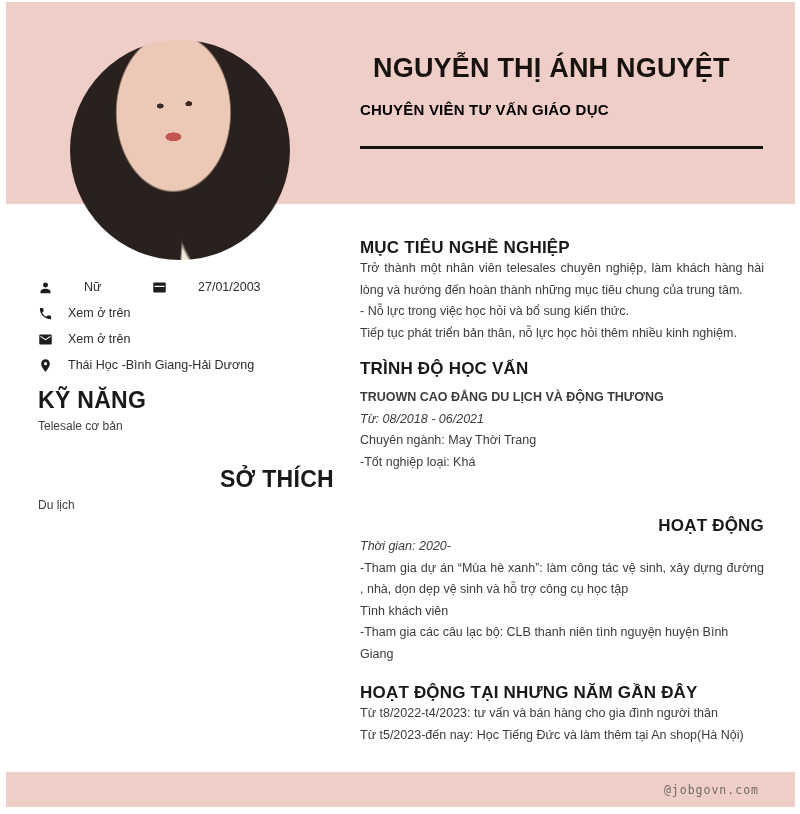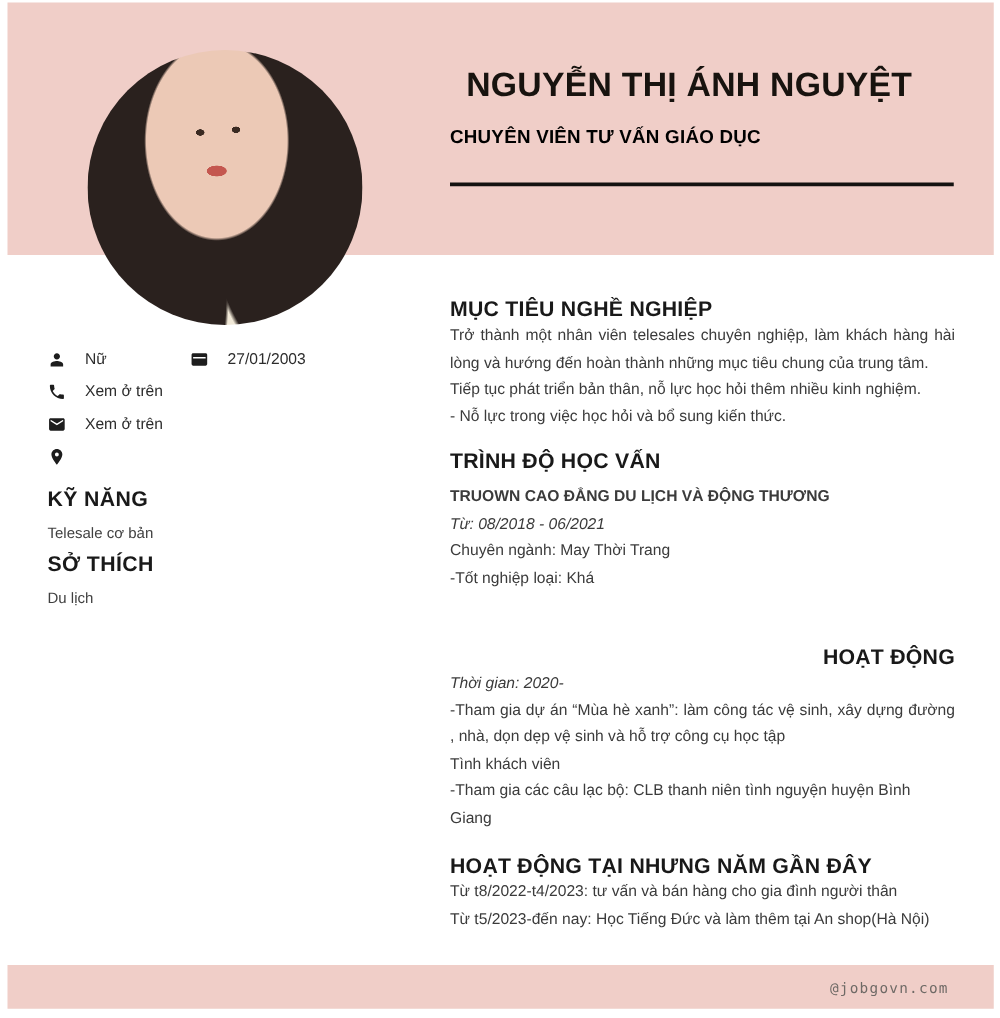--- a/index.html
+++ b/index.html
@@ -38,27 +38,27 @@
   .header-text h1{
     margin:13px;font-size:27px;line-height:30px;font-weight:700;color:#18130f;letter-spacing:.2px;
   }
   .header-text h2{
     margin:18px 0 0;font-size:15px;line-height:18px;font-weight:700;color:#000000;letter-spacing:.2px;
   }
   .rule{margin-top:27px;width:403px;height:3px;background:#141210;}
   
   .left-col{position:absolute;left:38px;top:274px;width:296px;z-index:3;}
   .info-row{display:flex;align-items:center;height:26px;font-size:12.5px;color:#2c2c2c;}
-  .pair{display:flex;align-items:center;}
+  .pair{display:flex;align-items:center;gap:16px;}
   .pair-gender{width:114px;}
   .icon{width:15px;height:15px;margin-right:15px;flex:0 0 15px;display:inline-block;}
   .icon svg{width:15px;height:15px;display:block;fill:#1d1d1d;}
-  .side-h{font-size:17px;line-height:20px;font-weight:700;color:#191919;margin:12px 0 0;letter-spacing:.3px;}
+  .side-h{font-size:23px;line-height:20px;font-weight:700;color:#191919;margin:12px 0 0;letter-spacing:.3px;}
   .side-item{font-size:12px;line-height:14px;color:#404040;margin:9px 0 0;}
-  .side-h.second{margin-top:9px;}
+  .side-h.second{margin-top:36px;text-align:right;}
   
   .right-col{position:absolute;left:360px;top:238px;width:404px;z-index:3;}
   .sec-h{font-size:17px;line-height:20px;font-weight:700;color:#191919;margin:0;letter-spacing:.2px;}
   .right-col p{font-size:12.5px;line-height:21.5px;color:#3b3b3b;margin:0;}
   .just{text-align:justify;}
   .obj-par{margin-top:9px;}
   .edu-h{margin-top:15px;}
   .school{font-weight:700;font-size:12.5px;line-height:13px;margin-top:8px !important;color:#222;}
   .it{font-style:italic;}
   .edu-line{line-height:20px;}
@@ -123,37 +123,38 @@
       </span>
       <span>Xem ở trên</span>
     </div>
 
     <div class="info-row">
       <span class="icon">
         <svg viewBox="0 0 24 24">
             <path d="M12 2C8.13 2 5 5.13 5 9c0 5.25 7 13 7 13s7-7.75 7-13c0-3.87-3.13-7-7-7zm0 9.5a2.5 2.5 0 1 1 0-5 2.5 2.5 0 0 1 0 5z"></path>
           </svg>
       </span>
+      <span>Thái Học -Bình Giang-Hải Dương</span>
     </div>
 
     <h3 class="side-h">KỸ NĂNG</h3>
     <p class="side-item">Telesale cơ bản</p>
 
     <h3 class="side-h second">SỞ THÍCH</h3>
     <p class="side-item">Du lịch</p>
 
   </aside>
 
   <main class="right-col">
 
     <section>
       <h3 class="sec-h">MỤC TIÊU NGHỀ NGHIỆP</h3>
       <p class="just obj-par">Trở thành một nhân viên telesales chuyên nghiệp, làm khách hàng hài lòng và hướng đến hoàn thành những mục tiêu chung của trung tâm.</p>
+      <p>- Nỗ lực trong việc học hỏi và bổ sung kiến thức.</p>
       <p>Tiếp tục phát triển bản thân, nỗ lực học hỏi thêm nhiều kinh nghiệm.</p>
-      <p>- Nỗ lực trong việc học hỏi và bổ sung kiến thức.</p>
     </section>
 
     <section>
       <h3 class="sec-h edu-h">TRÌNH ĐỘ HỌC VẤN</h3>
       <p class="school">TRUOWN CAO ĐẲNG DU LỊCH VÀ ĐỘNG THƯƠNG</p>
       <p class="it edu-line">Từ: 08/2018 - 06/2021</p>
       <p class="edu-line">Chuyên ngành: May Thời Trang</p>
       <p class="edu-line">-Tốt nghiệp loại: Khá</p>
     </section>
 

